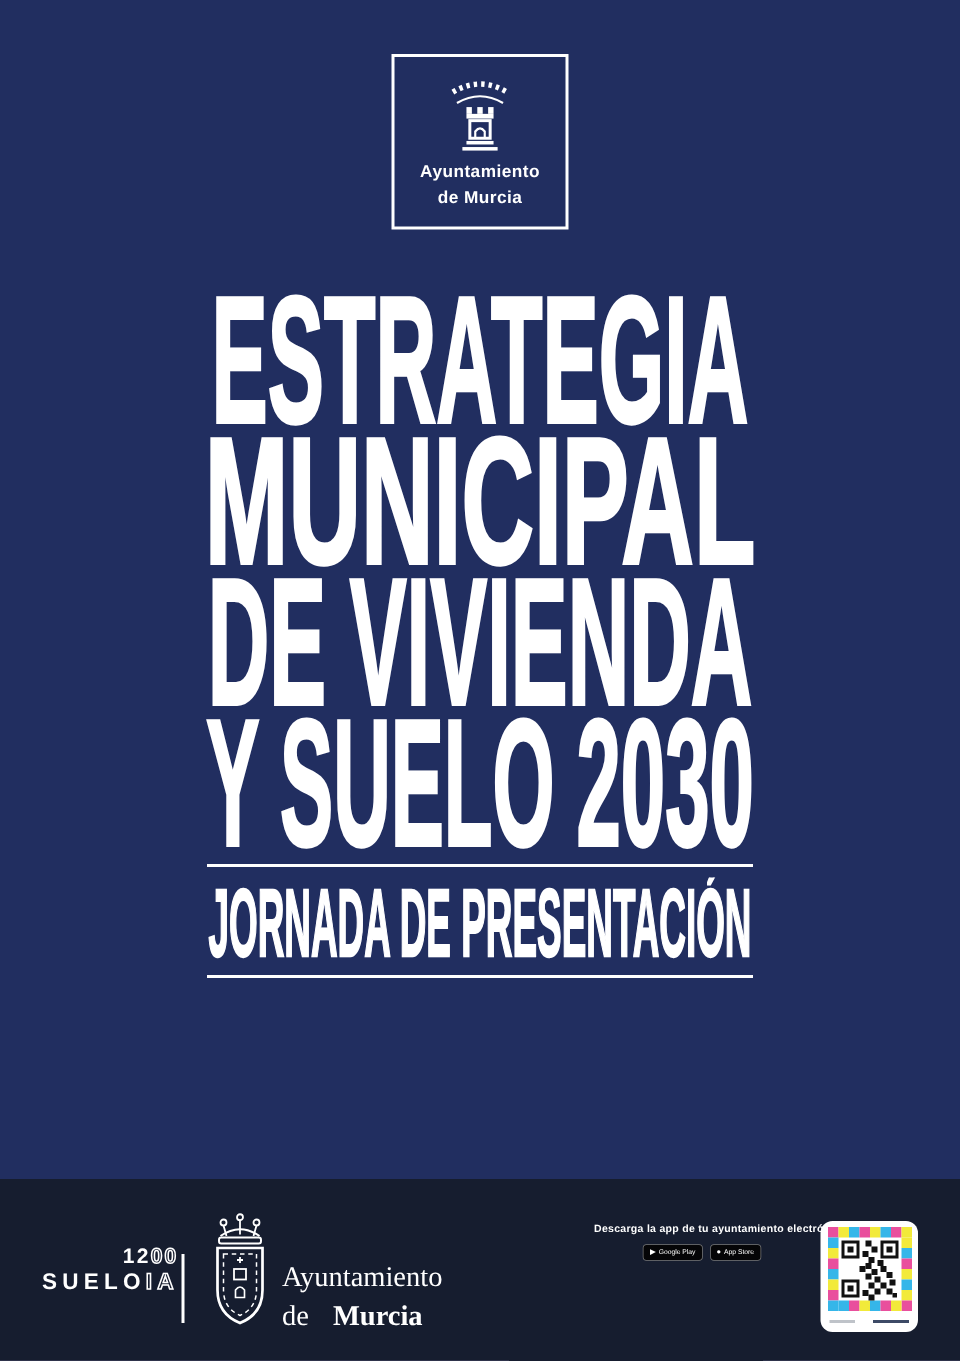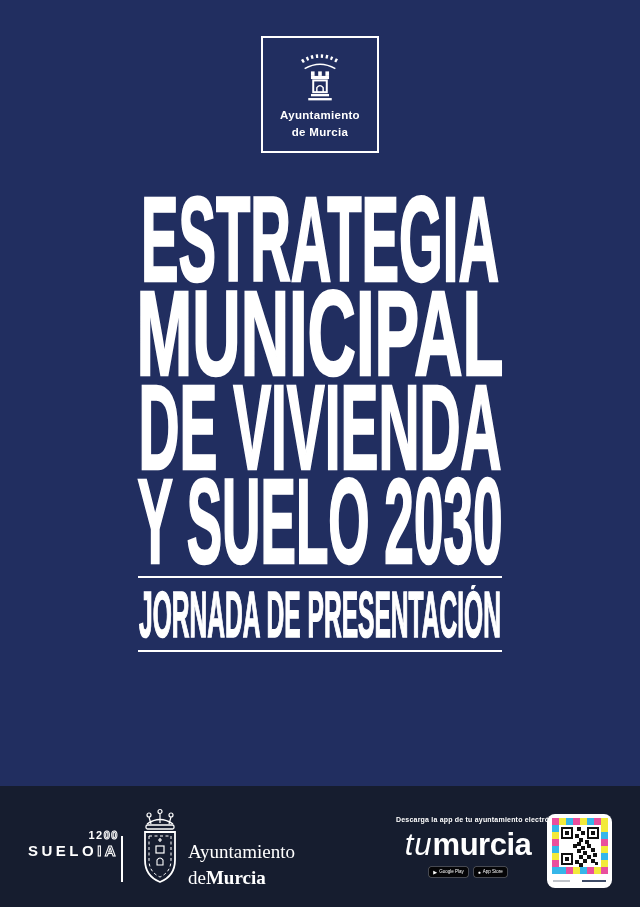--- a/index.html
+++ b/index.html
@@ -35,28 +35,28 @@
   
   .date-row{position:absolute;left:138px;top:699px;display:flex;gap:7px;}
   .date-svg{width:200px;height:48px;display:block;}
   .date-svg text{font-family:"Liberation Sans",sans-serif;font-weight:700;font-size:56px;fill:#fff;stroke:#fff;stroke-width:2px;}
   .venue-col{display:flex;flex-direction:column;margin-top:5px;}
   .venue-svg{width:168px;height:20px;display:block;}
   .venue-svg text{font-family:"Liberation Sans",sans-serif;font-weight:700;font-size:19px;fill:#fff;stroke:#fff;stroke-width:.5px;}
   
   .footer{position:absolute;left:0;top:786px;width:640px;height:121px;background:#161d2f;}
   .m1200{position:absolute;left:28px;top:43px;width:94px;font-weight:700;}
-  .m1200-top{text-align:right;font-size:11px;letter-spacing:1.5px;padding-right:3px;}
+  .m1200-top{text-align:right;font-size:14px;letter-spacing:1.5px;padding-right:3px;}
   .m1200-main{font-size:15px;letter-spacing:3.5px;margin-top:1px;white-space:nowrap;}
   .outline{color:transparent;-webkit-text-stroke:1px #fff;}
   .fdivider{position:absolute;left:121px;top:50px;width:2px;height:46px;background:#fff;}
   .coat{position:absolute;left:137px;top:22px;}
   .ayto{position:absolute;left:188px;top:53px;font-family:"Liberation Serif",serif;font-size:19px;line-height:1.35;}
   .ayto .b{font-weight:700;}
-  .ayto .pfx{margin-right:0;}
+  .ayto .pfx{margin-right:16px;}
   .appcol{position:absolute;left:396px;top:30px;width:144px;text-align:center;}
   .tagline{font-size:7px;font-weight:700;letter-spacing:.2px;white-space:nowrap;}
   .brand{margin-top:6px;line-height:1;}
   .brand .tu{font-size:31px;font-weight:300;font-style:italic;letter-spacing:1px;}
   .brand .mu{font-size:31px;font-weight:800;letter-spacing:-.5px;}
   .badges{display:flex;gap:6px;justify-content:center;margin-top:7px;}
   .badge{
     background:#050507;border-radius:2px;box-shadow:0 0 0 .5px #777;
     color:#fff;font-size:4.5px;line-height:1;padding:2.5px 4px;display:flex;align-items:center;gap:2px;white-space:nowrap;
   }
@@ -137,23 +137,20 @@
       <path d="M23 30 v4 M21 32 h4" stroke="#fff" stroke-width="1.2"></path>
     </svg>
 
     <div class="ayto">
       <div>Ayuntamiento</div>
       <div><span class="pfx">de</span><span class="b">Murcia</span></div>
     </div>
 
     <div class="appcol">
       <div class="tagline">Descarga la app de tu ayuntamiento electrónico</div>
-      <div class="brand">
-        <span class="tu">tu</span><span class="mu">murcia</span>
-      </div>
       <div class="badges">
         <div class="badge">
           <span class="gi">▶</span>
           <span>Google Play</span>
         </div>
         <div class="badge">
           <span class="gi">●</span>
           <span>App Store</span>
         </div>
       </div>

